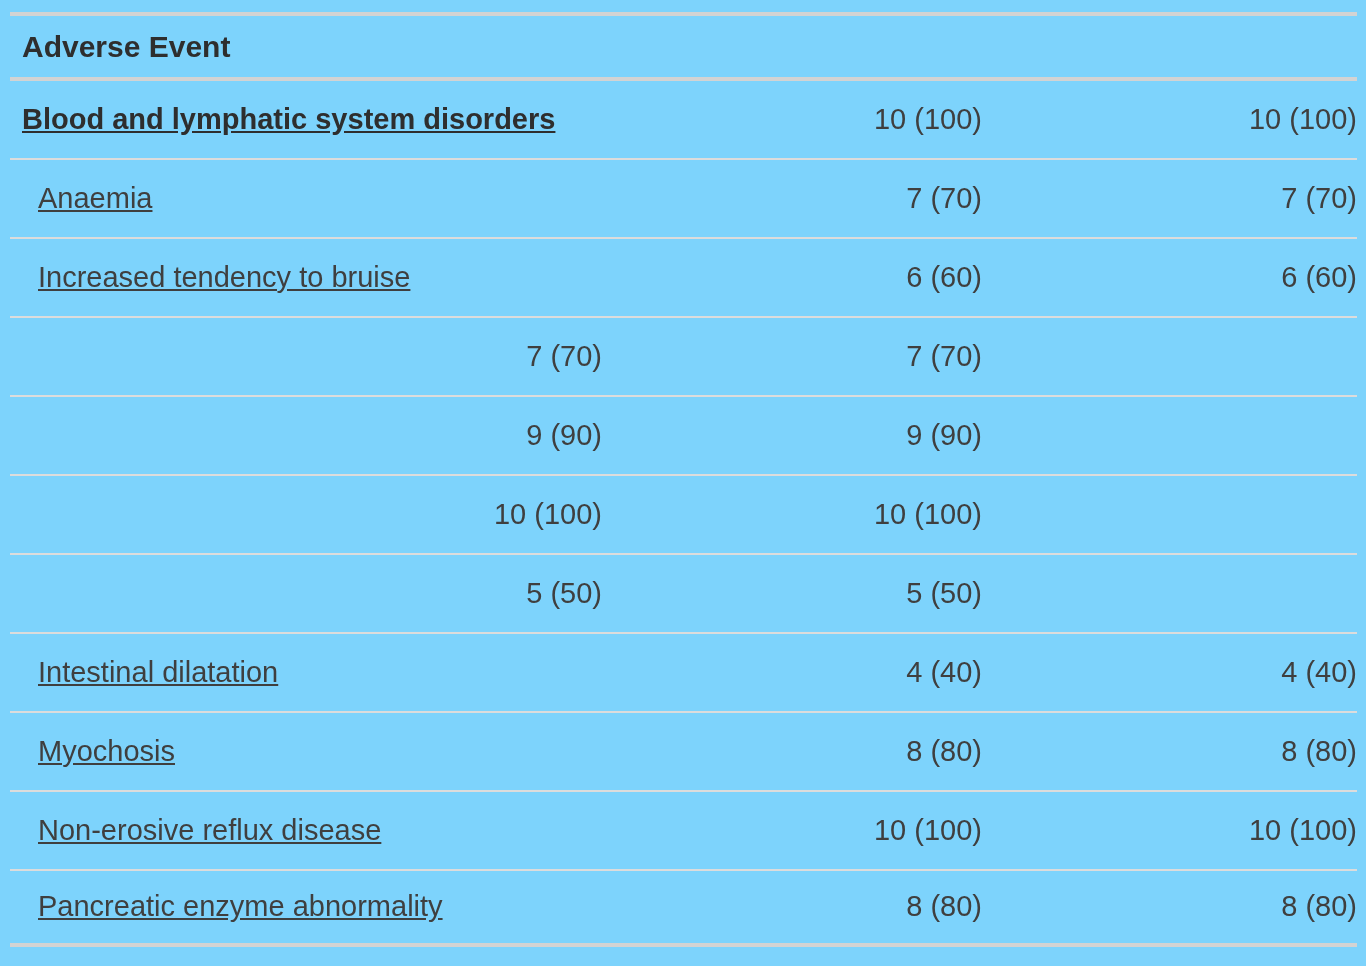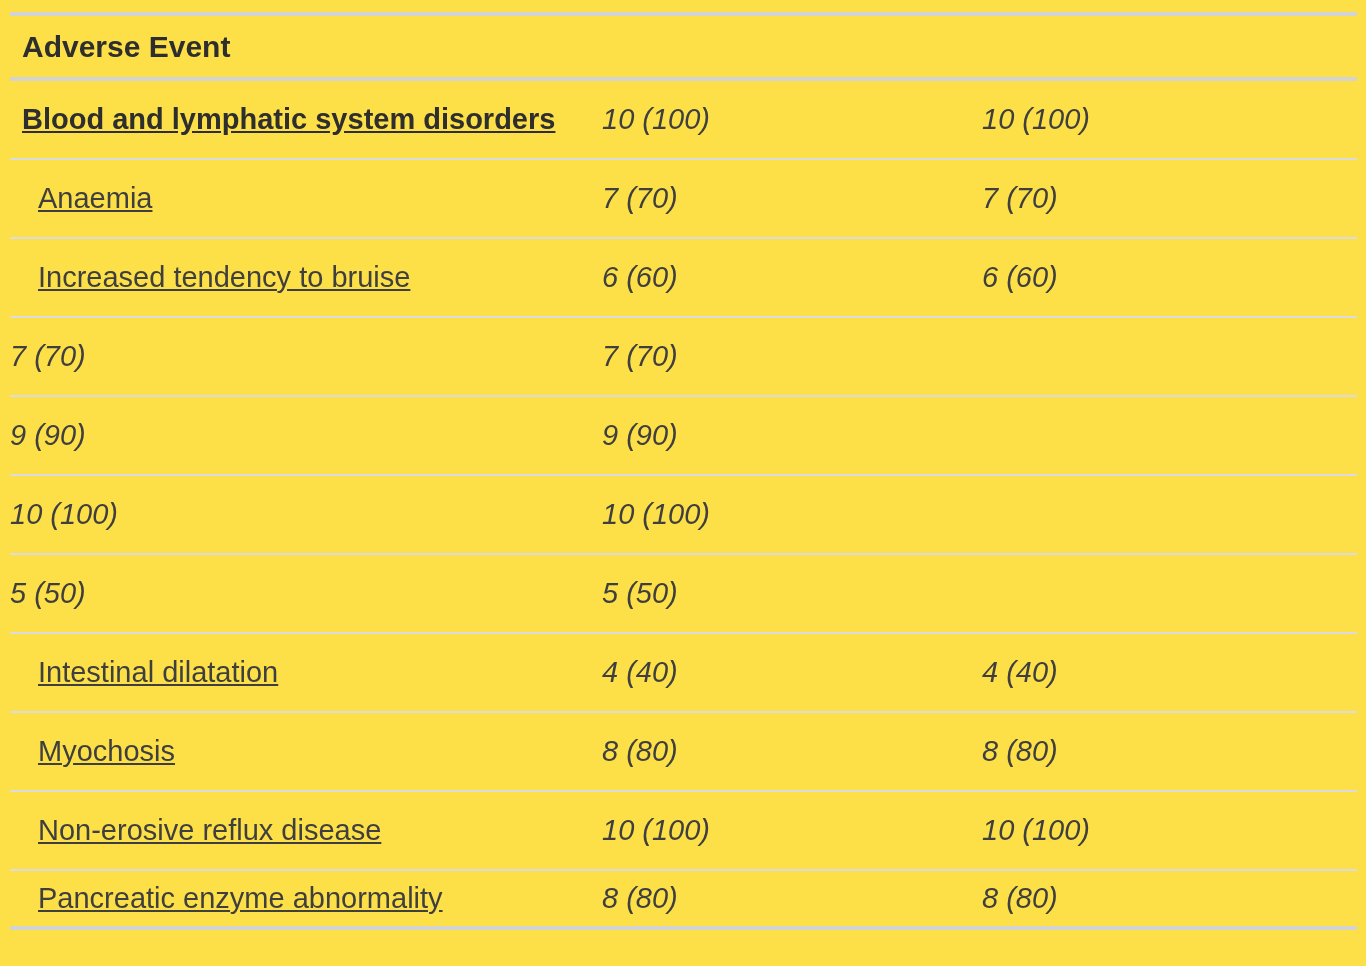--- a/index.html
+++ b/index.html
@@ -5,21 +5,21 @@
   html, body {
     margin: 0;
     padding: 0;
     background: #ffffff;
     font-family: "Liberation Sans", sans-serif;
   }
   .page {
     position: relative;
     width: 1366px;
     height: 966px;
-    background: #fde047;
+    background: #7dd3fc;
     overflow: hidden;
   }
   .ae-table {
     position: absolute;
     left: 10px;
     top: 12px;
     width: 1347px;
   }
   .hdr-row {
     display: grid;
@@ -39,34 +39,34 @@
   .hdr-cell.first { text-align: left; padding-left: 12px; }
   .hdr-cell.num   { text-align: center; }
   .tbody { border-bottom: 4px solid #d3d3d3; }
   .row {
     display: grid;
     grid-template-columns: 592px 380px 375px;
     align-items: center;
     height: 77px;
     border-bottom: 2px solid #dcdcdc;
   }
-  .row:last-child { border-bottom: none; height: 55px; }
+  .row:last-child { border-bottom: none; height: 72px; }
   .cell {
     font-size: 29px;
     color: #3f3f3f;
     line-height: 1.1;
     white-space: nowrap;
   }
   .cell.label { text-align: left; padding-left: 28px; text-decoration: underline; }
   .row.group .cell.label {
     font-weight: bold;
     color: #2e2e2e;
     padding-left: 12px;
   }
-  .cell.num { text-align: left; font-style: italic; }
+  .cell.num { text-align: right; }
 </style>
 </head>
 <body>
 
 <div class="page">
   <div class="ae-table">
 
     <div class="hdr-row">
       <div class="hdr-cell first">Adverse Event</div>
     </div>

